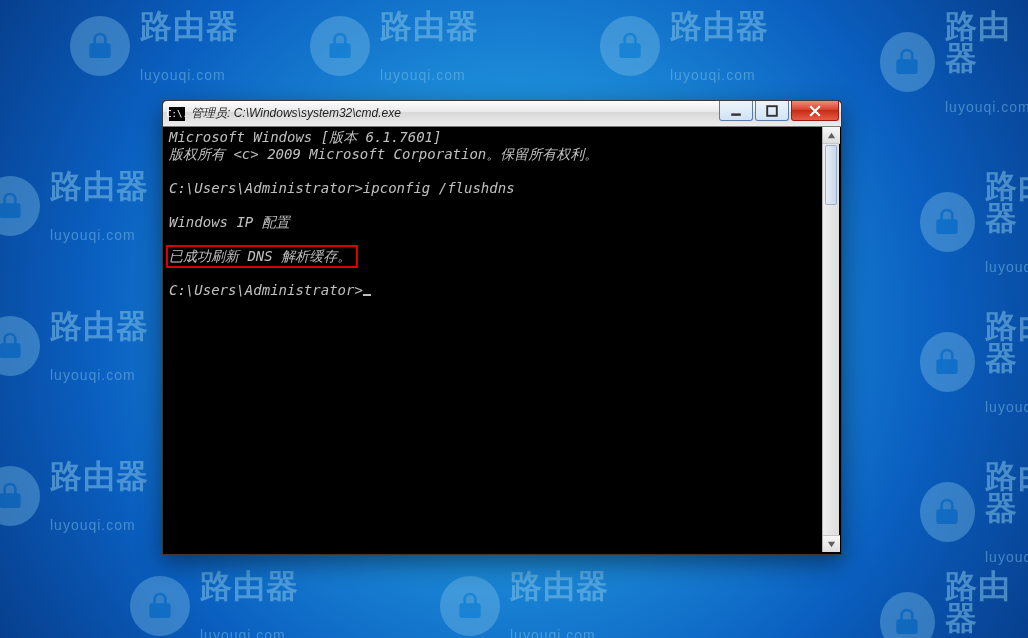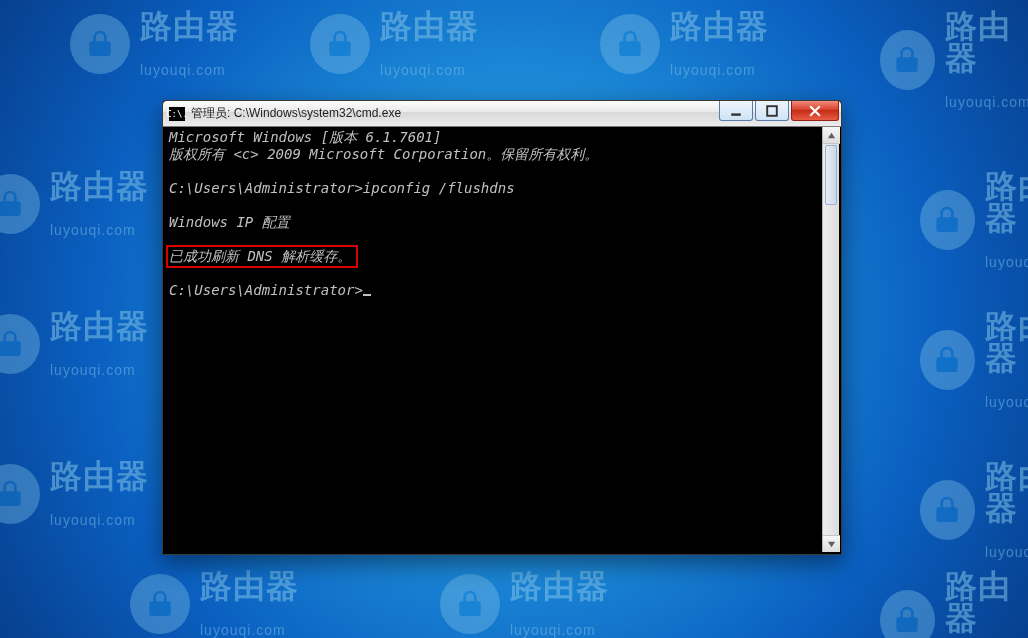--- a/index.html
+++ b/index.html
@@ -16,23 +16,23 @@
     position:absolute; color:#7fc1e6; opacity:.55; display:flex; align-items:center;
     font-size:28px; font-weight:700; letter-spacing:1px; user-select:none;
   }
   .watermark .icon {
     width:60px; height:60px; border-radius:50%;
     background:#7fc1e6; margin-right:10px;
     display:flex; align-items:center; justify-content:center;
     opacity:.7;
   }
   .watermark .icon svg { width:32px; height:32px; }
-  .watermark .txt { display:flex; flex-direction:column; line-height:1;gap:21px; }
+  .watermark .txt { display:flex; flex-direction:column; line-height:1; }
   .watermark .txt .big { font-size:32px; }
-  .watermark .txt .small { font-size:14px; font-weight:400; opacity:.9; }
+  .watermark .txt .small { font-size:14px; font-weight:400; opacity:.9;margin-top:26px; }
 
   
   .window {
     position:absolute; left:162px; top:100px; width:680px; height:455px;
     border:1px solid #3a3a3a;
     box-shadow:0 8px 25px rgba(0,0,0,.45);
     background:#000;
     border-radius:4px 4px 0 0;
   }
   .titlebar {
@@ -41,21 +41,21 @@
     border-bottom:1px solid #7a7a7a;
     padding-left:6px;
     font-size:12px; color:#222;
     border-radius:4px 4px 0 0;
   }
   .titlebar .cmd-icon {
     width:16px; height:14px; background:#000; color:#fff; font-size:9px;
     display:flex; align-items:center; justify-content:center; margin-right:6px;
     font-family:Consolas,monospace;
   }
-  .titlebar .title-text { flex:1; white-space:nowrap; overflow:hidden; }
+  .titlebar .title-text { flex:1; white-space:nowrap; overflow:hidden;font-style:italic; }
   .win-buttons { display:flex; height:100%; }
   .win-btn {
     width:34px; height:20px; margin-top:0; margin-right:2px;
     border:1px solid #5a7ba8;
     border-top:none;
     border-radius:0 0 3px 3px;
     background:linear-gradient(to bottom,#eef5fb,#cfe3f6);
     display:flex; align-items:center; justify-content:center;
     font-size:12px; color:#2d2d2d;
   }

